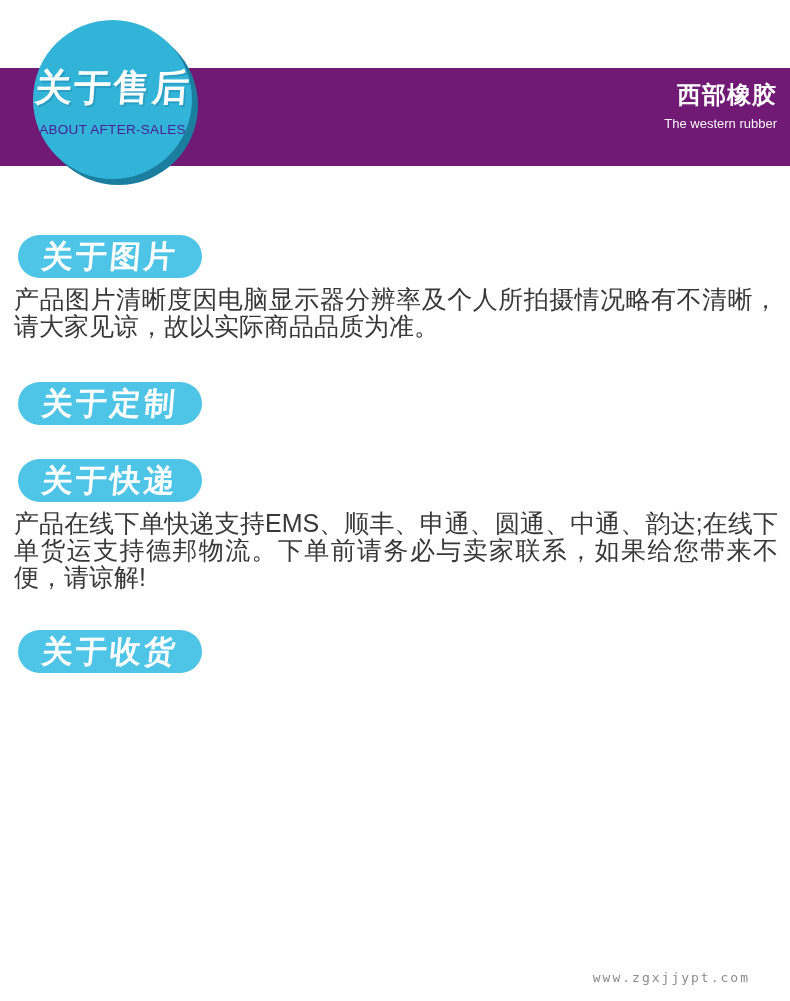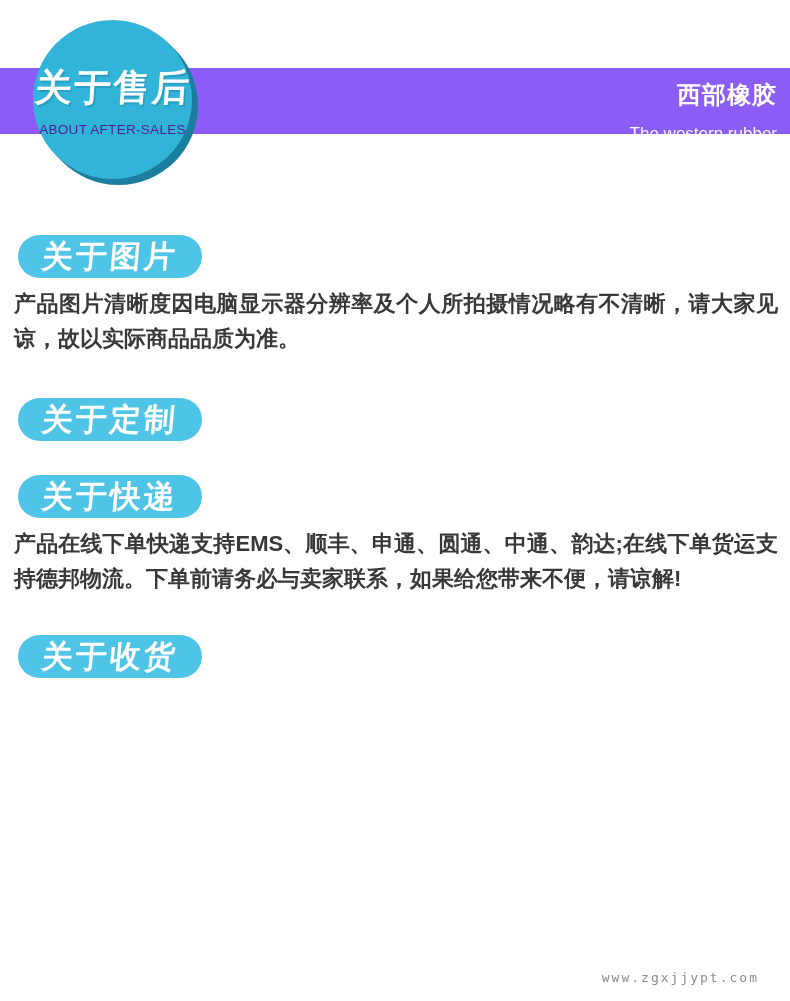--- a/index.html
+++ b/index.html
@@ -11,40 +11,40 @@
     overflow: hidden;
     font-family: "Liberation Sans", sans-serif;
   }
 
   
   .banner-bar {
     position: absolute;
     top: 68px;
     left: 0;
     width: 790px;
-    height: 66px;
-    background: #8b5cf6;
+    height: 98px;
+    background: #701a75;
   }
   .brand {
     position: absolute;
     top: 13px;
     right: 13px;
     text-align: right;
     color: #ffffff;
   }
   .brand-name {
     font-size: 24px;
     font-weight: bold;
     letter-spacing: 1px;
     line-height: 28px;
   }
   .brand-sub {
-    font-size: 17px;
+    font-size: 13px;
     line-height: 17px;
-    margin-top: 16px;
+    margin-top: 6px;
     opacity: 0.95;
   }
   .circle {
     position: absolute;
     top: 20px;
     left: 33px;
     width: 159px;
     height: 159px;
     border-radius: 50%;
     background: #32B3D8;
@@ -95,33 +95,32 @@
     display: inline-block;
     color: #ffffff;
     font-size: 31px;
     font-weight: bold;
     letter-spacing: 3px;
     transform: skewX(-5deg);
     white-space: nowrap;
   }
   .body-text {
     margin: 8px 0 0 0;
-    font-size: 22px;
-    line-height: 35px;
+    font-size: 25px;
+    line-height: 27px;
     color: #383838;
     text-align: justify;
     word-break: break-all;
-    font-weight: bold;
   }
   .sec-4 .body-text { margin-top: 18px; }
 
   
   .footer-url {
     position: absolute;
-    right: 31px;
+    right: 40px;
     bottom: 16px;
     font-family: "DejaVu Sans Mono", monospace;
     font-size: 13px;
     letter-spacing: 2px;
     color: #8B8B8B;
   }
 </style>
 </head>
 <body>
 

